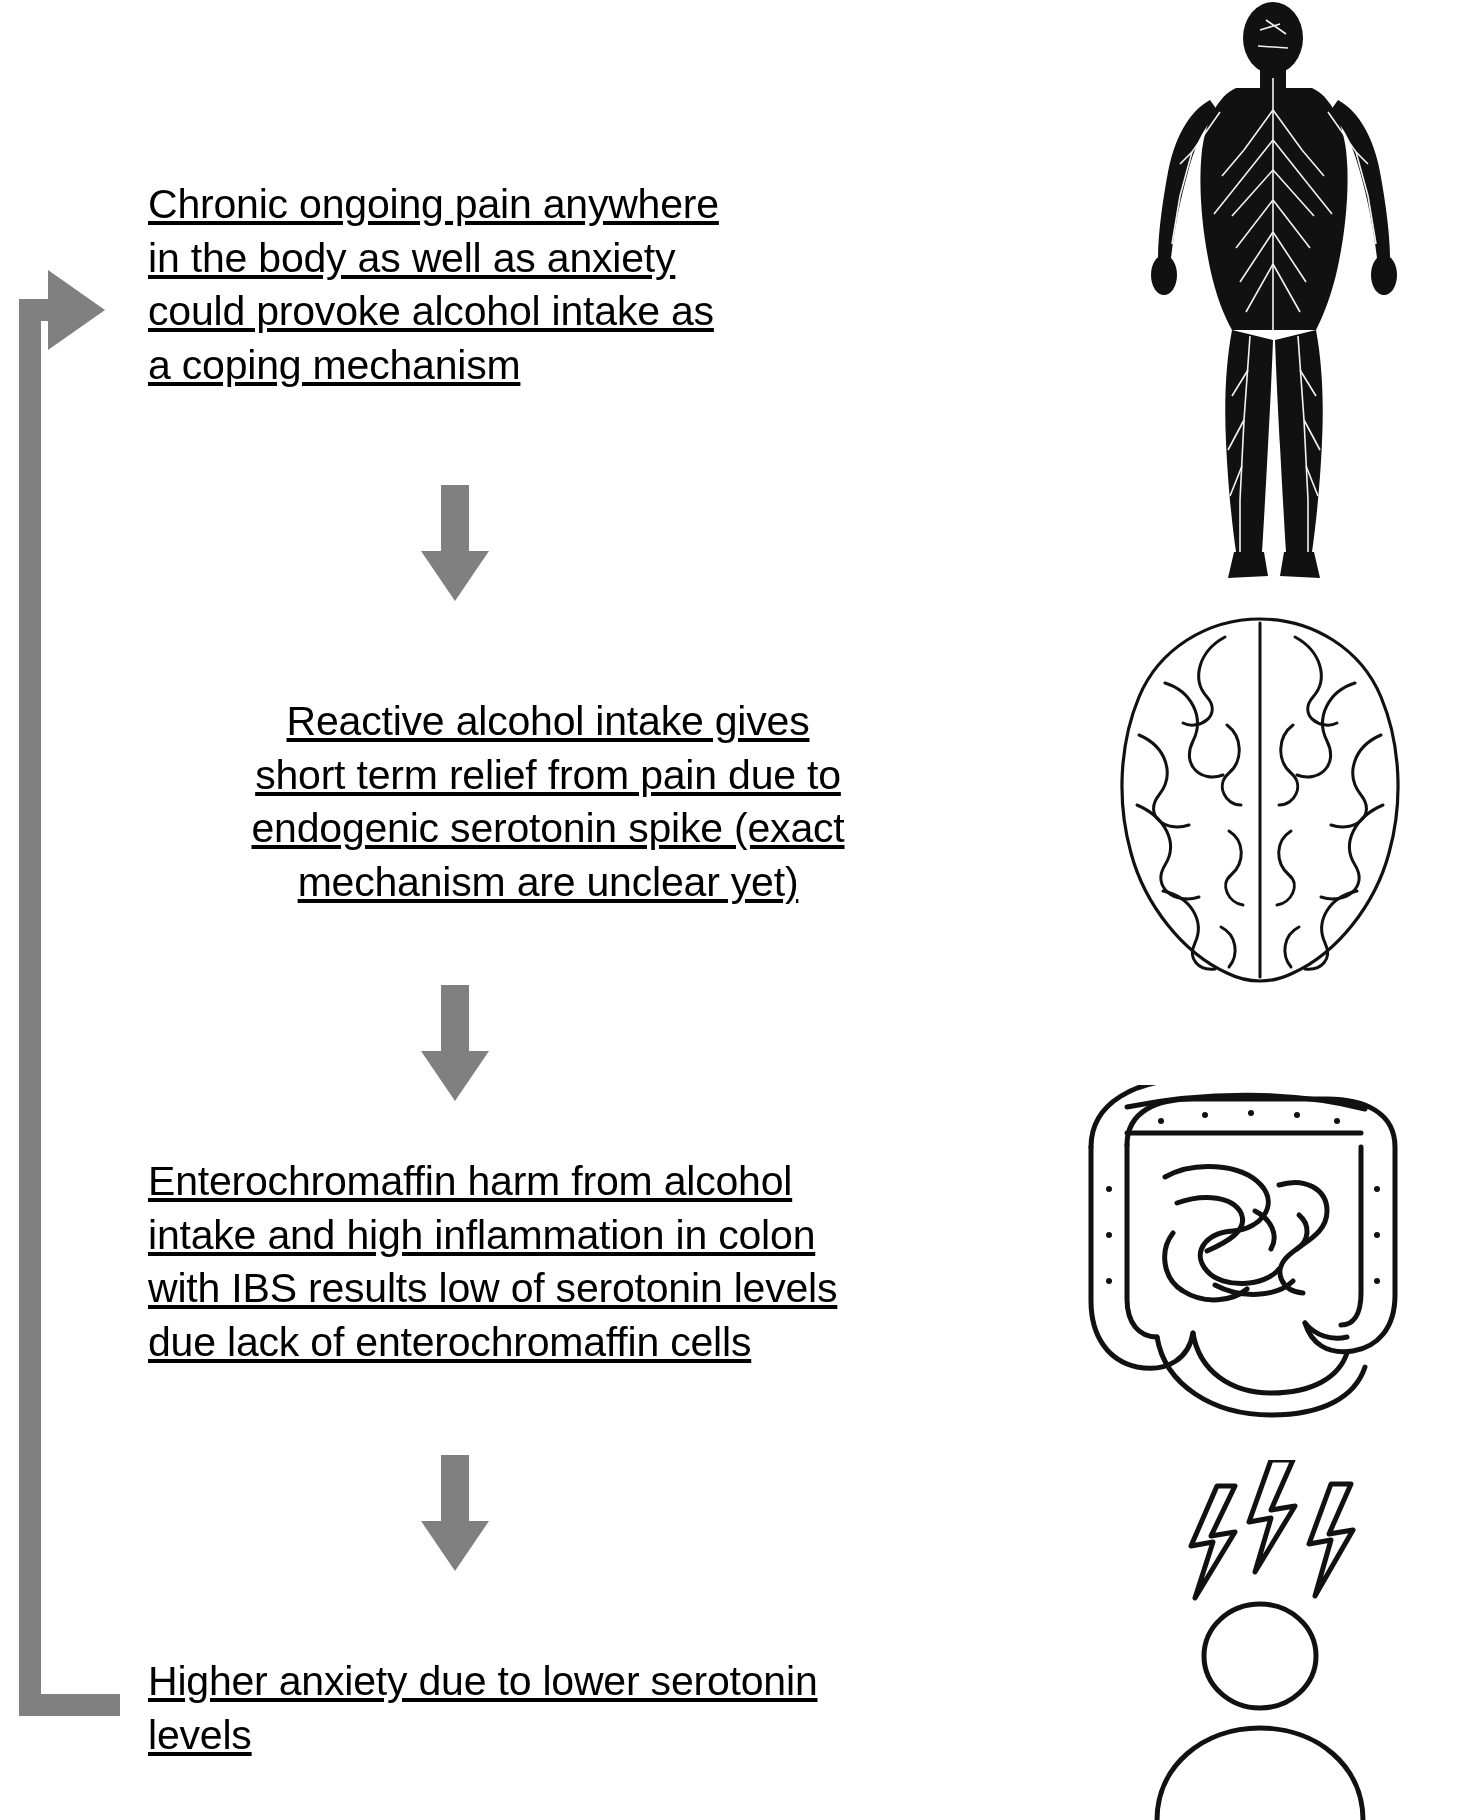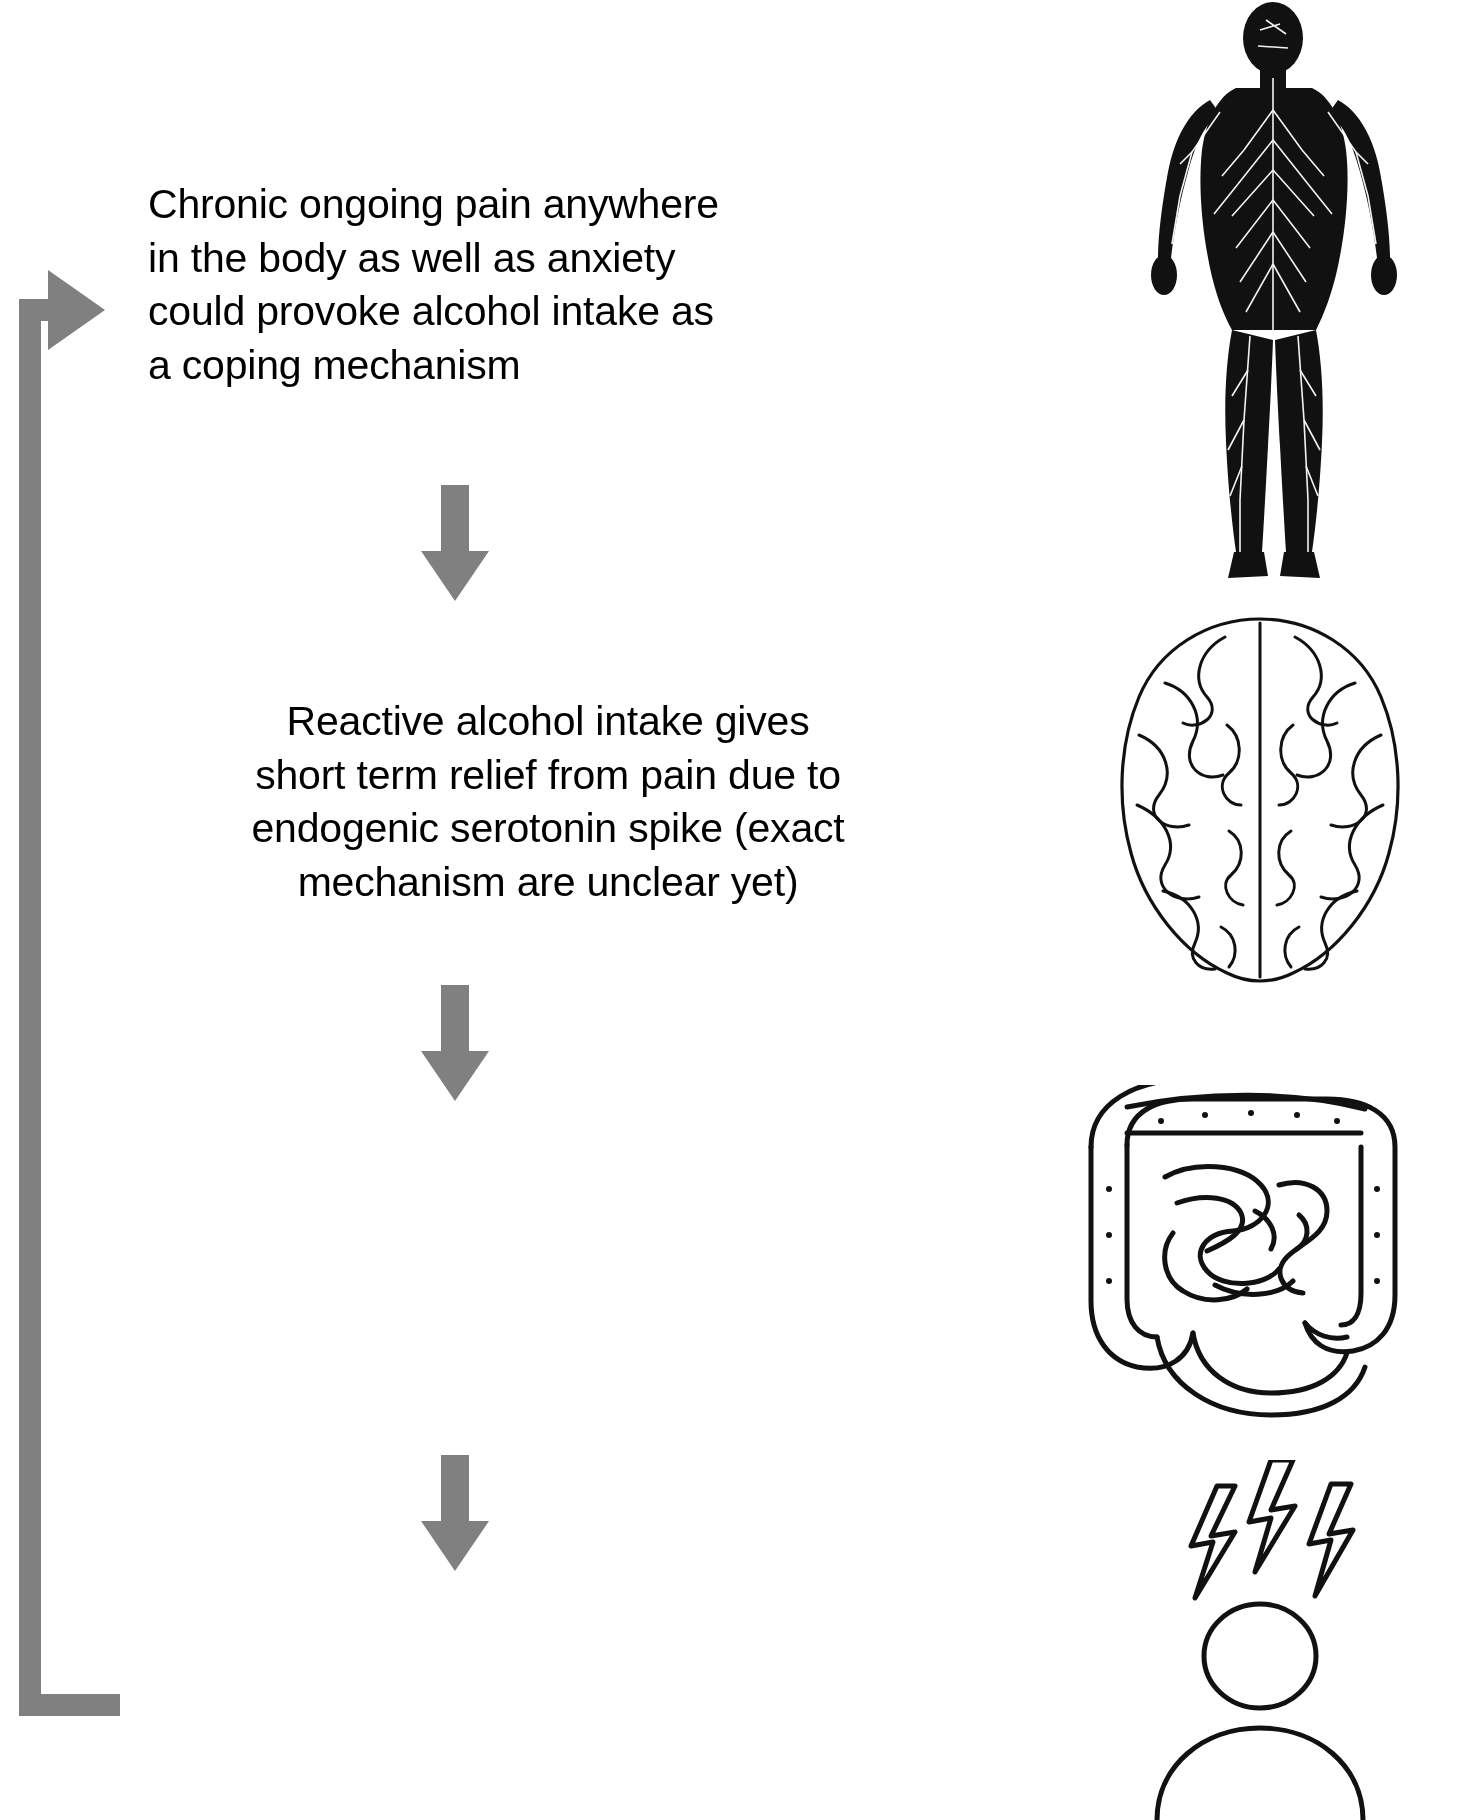--- a/index.html
+++ b/index.html
@@ -33,20 +33,21 @@
 
   
   .step-text {
     position: absolute;
     font-size: 41px;
     line-height: 1.31;
     letter-spacing: -0.2px;
     color: #000;
     white-space: pre-line;
     font-family: "Liberation Sans", sans-serif;
+    text-decoration: underline;
   }
   .step1 { left: 148px; top: 178px; width: 790px; }
   .step2 { left: 148px; top: 695px; width: 800px; text-align: center; }
   .step3 { left: 148px; top: 1155px; width: 900px; }
   .step4 { left: 148px; top: 1655px; width: 900px; }
 
   
   .down-arrow {
     position: absolute;
     width: 80px;
@@ -185,20 +186,24 @@
 
   <div class="down-arrow da2">
     <svg viewBox="0 0 80 120" aria-hidden="true">
       <g fill="#808080">
         <rect x="26" y="0" width="28" height="72"></rect>
         <polygon points="6,66 74,66 40,116"></polygon>
       </g>
     </svg>
   </div>
 
+  <div class="step-text step3">Enterochromaffin harm from alcohol
+intake and high inflammation in colon
+with IBS results low of serotonin levels
+due lack of enterochromaffin cells</div>
 
   <div class="illus illus-colon">
     <svg viewBox="0 0 390 340" aria-hidden="true">
       <g fill="none" stroke="#111111" stroke-width="5" stroke-linecap="round" stroke-linejoin="round">
 
         <path d="M62 60 C 62 26, 92 14, 128 14 L 262 14 C 300 14, 330 28, 330 62
                  L 330 210 C 330 244, 312 262, 288 266 C 262 270, 246 258, 240 238"></path>
         <path d="M26 62 C 26 18, 70 -6, 128 -6"></path>
         <path d="M26 62 L 26 216 C 26 252, 44 276, 72 282 C 104 288, 124 272, 128 248"></path>
 
@@ -239,20 +244,22 @@
 
   <div class="down-arrow da3">
     <svg viewBox="0 0 80 120" aria-hidden="true">
       <g fill="#808080">
         <rect x="26" y="0" width="28" height="72"></rect>
         <polygon points="6,66 74,66 40,116"></polygon>
       </g>
     </svg>
   </div>
 
+  <div class="step-text step4">Higher anxiety due to lower serotonin
+levels</div>
 
   <div class="illus illus-head">
     <svg viewBox="0 0 330 360" aria-hidden="true">
       <g fill="#ffffff" stroke="#111111" stroke-width="5" stroke-linejoin="round">
 
         <polygon points="122,26 96,86 118,82 100,138 140,72 116,76 140,26"></polygon>
         <polygon points="176,0 154,62 176,58 160,112 200,46 176,50 198,0"></polygon>
         <polygon points="236,24 214,84 236,80 220,136 258,70 234,74 256,24"></polygon>
 
         <ellipse cx="165" cy="196" rx="56" ry="52"></ellipse>

